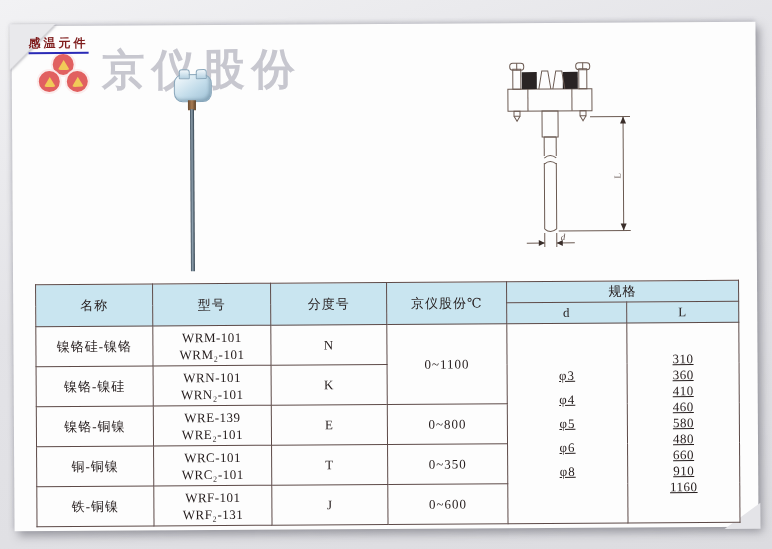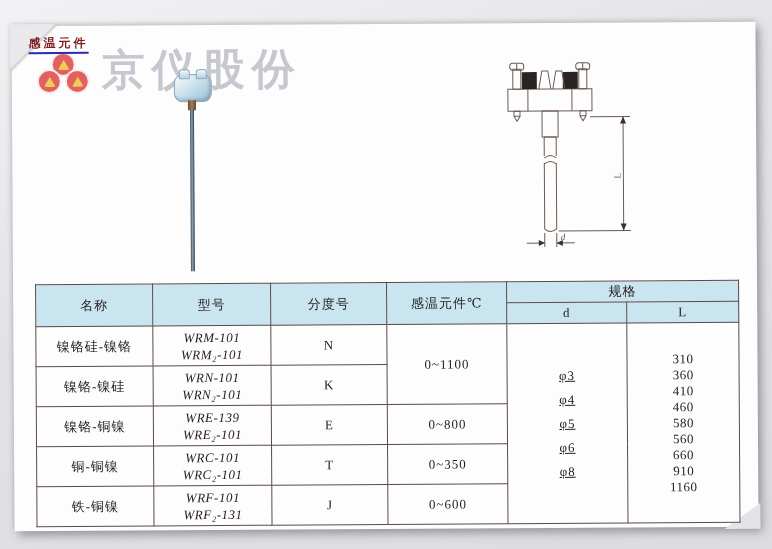--- a/index.html
+++ b/index.html
@@ -80,23 +80,23 @@
     position:absolute;left:22px;top:258px;width:703px;
     border-collapse:collapse;table-layout:fixed;z-index:4;
     font-size:13px;
   }
   table.spec td,table.spec th{
     border:1px solid #5d4a48;text-align:center;vertical-align:middle;
     padding:0;font-weight:normal;letter-spacing:1px;
   }
   table.spec th{background:#c9e5f0;height:20px;font-size:13px;}
   table.spec td{height:39px;background:#fdfdfd;}
-  .model-line{display:block;line-height:17px;letter-spacing:0.5px;font-style:italic;}
+  .model-line{display:block;line-height:17px;letter-spacing:0.5px;}
   .dcol div{line-height:24px;letter-spacing:1px;text-decoration:underline;}
-  .lcol div{line-height:16px;letter-spacing:0.5px;}
+  .lcol div{line-height:16px;letter-spacing:0.5px;text-decoration:underline;}
 </style>
 </head>
 <body>
 
 <div class="page-card">
 
   <div class="fold-tl"></div>
   <div class="curl-br"></div>
 
   <div class="watermark">
@@ -185,21 +185,21 @@
         <col style="width:116px">
       <col style="width:120px">
         <col style="width:120px">
         <col style="width:112px">
     </colgroup>
     <thead>
       <tr>
         <th rowspan="2">名称</th>
         <th rowspan="2">型号</th>
         <th rowspan="2">分度号</th>
-        <th rowspan="2">感温元件℃</th>
+        <th rowspan="2">京仪股份℃</th>
         <th colspan="2">规格</th>
       </tr>
       <tr>
         <th>d</th>
         <th>L</th>
       </tr>
     </thead>
     <tbody>
       <tr>
         <td>镍铬硅-镍铬</td>
@@ -215,21 +215,21 @@
           <div>φ5</div>
           <div>φ6</div>
           <div>φ8</div>
         </td>
         <td rowspan="5" class="lcol">
           <div>310</div>
           <div>360</div>
           <div>410</div>
           <div>460</div>
           <div>580</div>
-          <div>560</div>
+          <div>480</div>
           <div>660</div>
           <div>910</div>
           <div>1160</div>
         </td>
       </tr>
       <tr>
         <td>镍铬-镍硅</td>
         <td>
           <span class="model-line">WRN-101</span>
           <span class="model-line">WRN₂-101</span>

